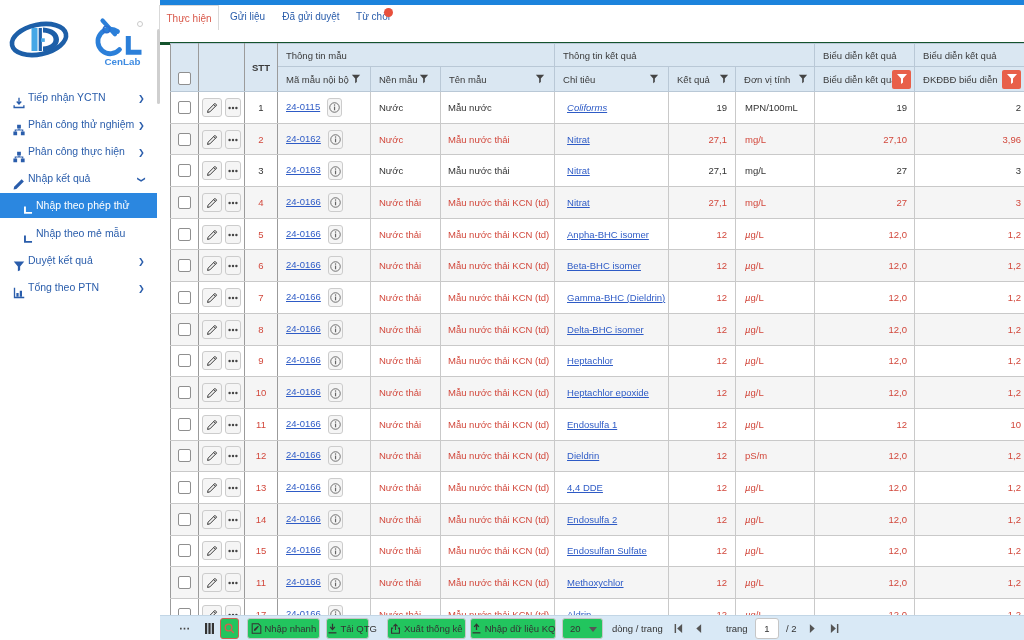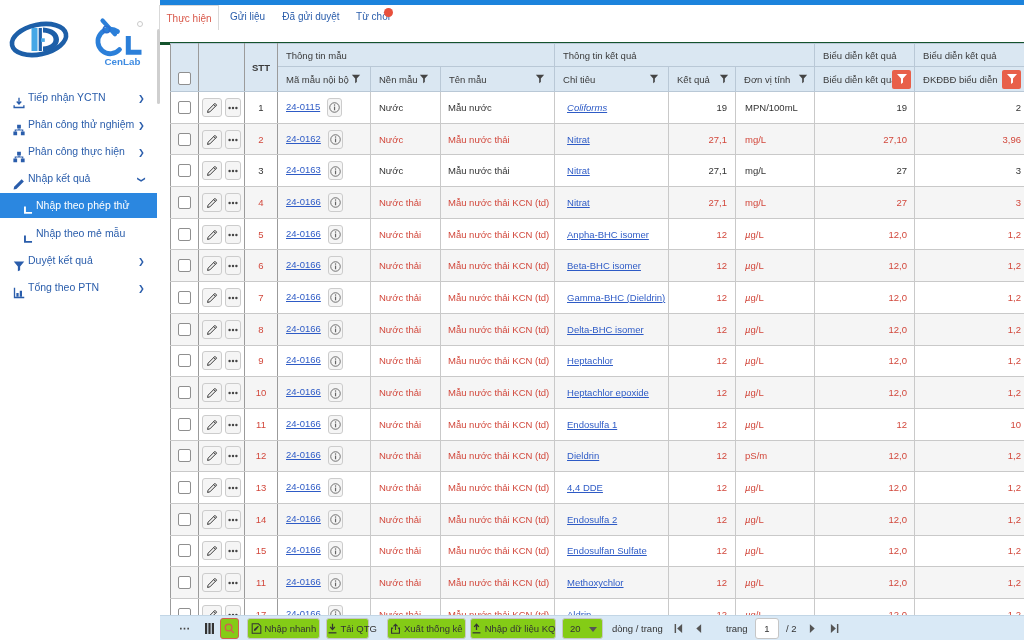--- a/index.html
+++ b/index.html
@@ -63,21 +63,21 @@
 .c-dv { padding-left:9px; }
 .c-bd { text-align:right; padding-right:7px; }
 .c-dk { text-align:right; padding-right:3px; }
 .funnel { position:absolute; right:9px; top:7px; }
 .redfilter { position:absolute; right:3px; top:2.5px; width:19px; height:19px; background:#e8604a; border-radius:2px; }
 .redfilter svg { margin:3.5px 0 0 3.5px; }
 
 
 #toolbar { position:absolute; left:0; top:615px; width:864px; height:25px; background:#d9e9f6;
   border-top:1px solid #c2d6e6; font-size:9.5px; color:#333; }
-.tbtn { position:absolute; top:2px; height:21px; line-height:19px; background:#84cc16;
+.tbtn { position:absolute; top:2px; height:21px; line-height:19px; background:#22c55e;
   border:1px solid #c6c6c6; border-radius:3px; text-align:center; white-space:nowrap; }
 .tlbl { position:absolute; top:2px; height:21px; line-height:21px; white-space:nowrap; }
 </style>
 </head>
 <body>
 <div id="sidebar">
   <div id="sbscroll"></div>
   <div class="logos">
     <svg width="160" height="54" viewBox="0 0 160 54">
       <g>

